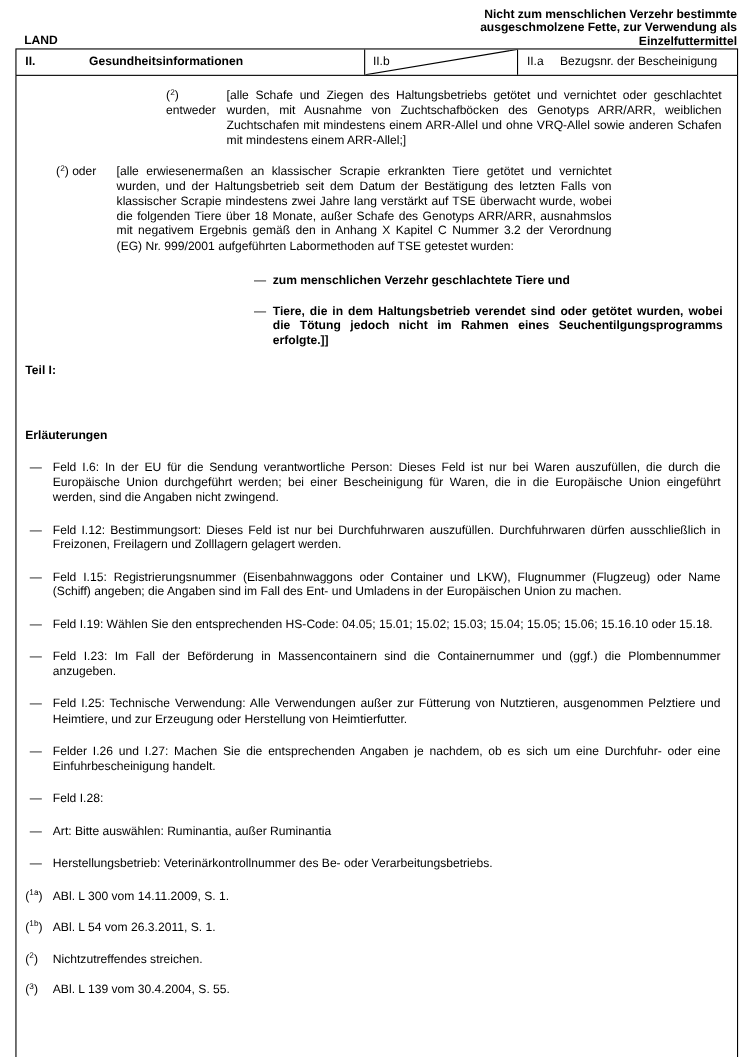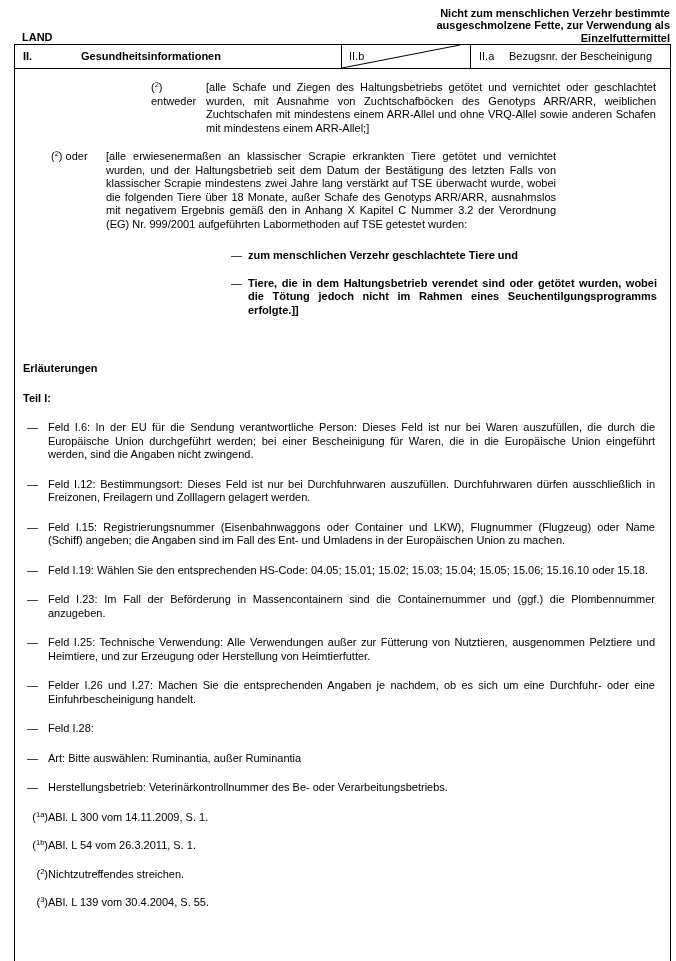--- a/index.html
+++ b/index.html
@@ -35,21 +35,20 @@
     left: 14px;
     top: 44px;
     width: 657px;
     box-sizing: border-box;
   }
   .thead-row {
     display: flex;
     border: 1px solid #000;
     height: 25px;
     box-sizing: border-box;
-    gap: 10px;
   }
   .cell { box-sizing: border-box; padding: 5px 0 0 8px; }
   .cell-section { width: 316px; display: flex; font-weight: bold; }
   .section-no { width: 58px; flex-shrink: 0; }
   .cell-ref { width: 200px; border-left: 1px solid #000; display: flex; }
   .ref-no { width: 30px; flex-shrink: 0; }
   .cell-iib { flex: 1; border-left: 1px solid #000; position: relative; padding-left: 7px; }
   .diag-svg { position: absolute; left: 0; top: 0; width: 100%; height: 100%; }
   
   .body-box {
@@ -68,21 +67,21 @@
   .att-sub-dash { width: 17px; flex-shrink: 0; }
   .att-sub-text { flex: 1; text-align: justify; font-weight: bold; }
   
   .heading-bold { font-weight: bold; margin: 0 0 16px 8px; }
   .heading-erl { margin-top: 45px; }
   .exp-item { display: flex; margin: 0 15px 16px 12px; }
   .exp-dash { width: 21px; flex-shrink: 0; }
   .exp-text { flex: 1; text-align: justify; }
   
   .fn-row { display: flex; margin: 0 0 15px 8px; }
-  .fn-label { width: 25px; flex-shrink: 0; text-align: right; }
+  .fn-label { width: 25px; flex-shrink: 0; }
   .fn-text { flex: 1; }
   sup { font-size: 7.5px; line-height: 0; vertical-align: 4px; }
 </style>
 </head>
 <body>
 
 <div class="page">
 
   <div class="top-header">
     <div class="land-label">LAND</div>
@@ -126,22 +125,22 @@
 
       <div class="att-sub">
         <span class="att-sub-dash">—</span>
         <span class="att-sub-text">zum menschlichen Verzehr geschlachtete Tiere und</span>
       </div>
       <div class="att-sub">
         <span class="att-sub-dash">—</span>
         <span class="att-sub-text">Tiere, die in dem Haltungsbetrieb verendet sind oder getötet wurden, wobei die Tötung jedoch nicht im Rahmen eines Seuchentilgungsprogramms erfolgte.]]</span>
       </div>
 
+      <div class="heading-bold">Teil I:</div>
       <div class="heading-bold heading-erl">Erläuterungen</div>
-      <div class="heading-bold">Teil I:</div>
 
       <div class="exp-item">
         <span class="exp-dash">—</span>
         <span class="exp-text">Feld I.6: In der EU für die Sendung verantwortliche Person: Dieses Feld ist nur bei Waren auszufüllen, die durch die Europäische Union durchgeführt werden; bei einer Bescheinigung für Waren, die in die Europäische Union eingeführt werden, sind die Angaben nicht zwingend.</span>
       </div>
       <div class="exp-item">
         <span class="exp-dash">—</span>
         <span class="exp-text">Feld I.12: Bestimmungsort: Dieses Feld ist nur bei Durchfuhrwaren auszufüllen. Durchfuhrwaren dürfen ausschließlich in Freizonen, Freilagern und Zolllagern gelagert werden.</span>
       </div>
       <div class="exp-item">

